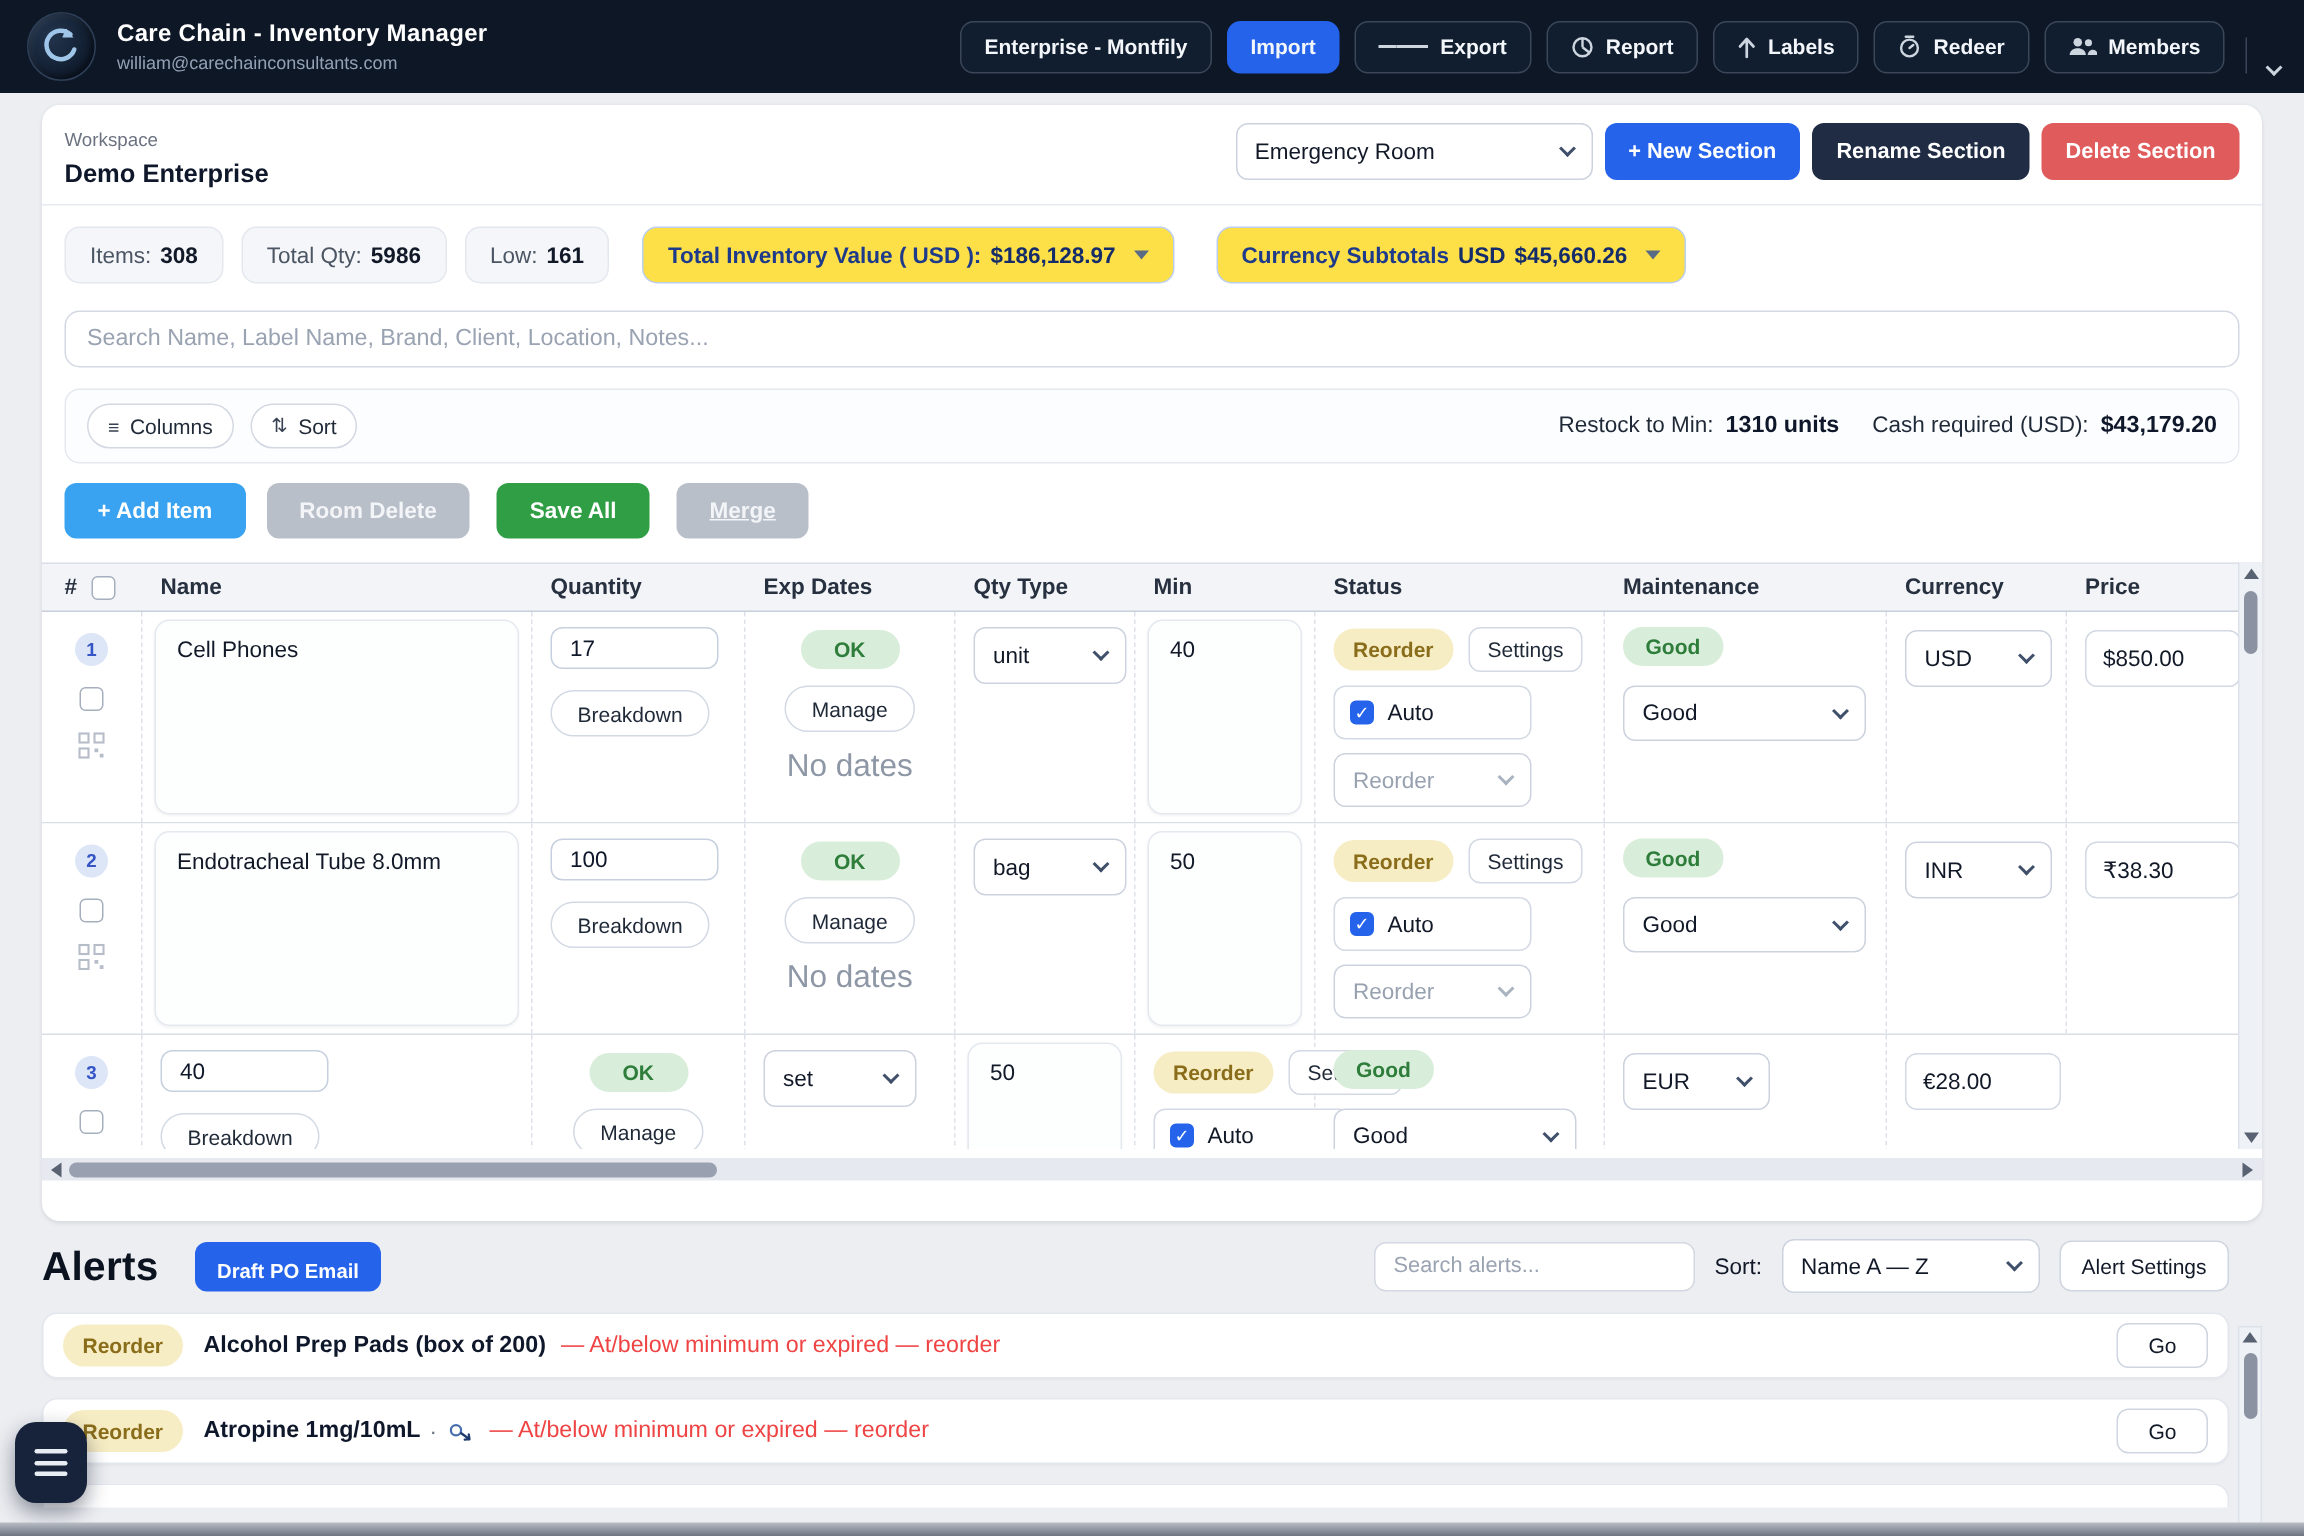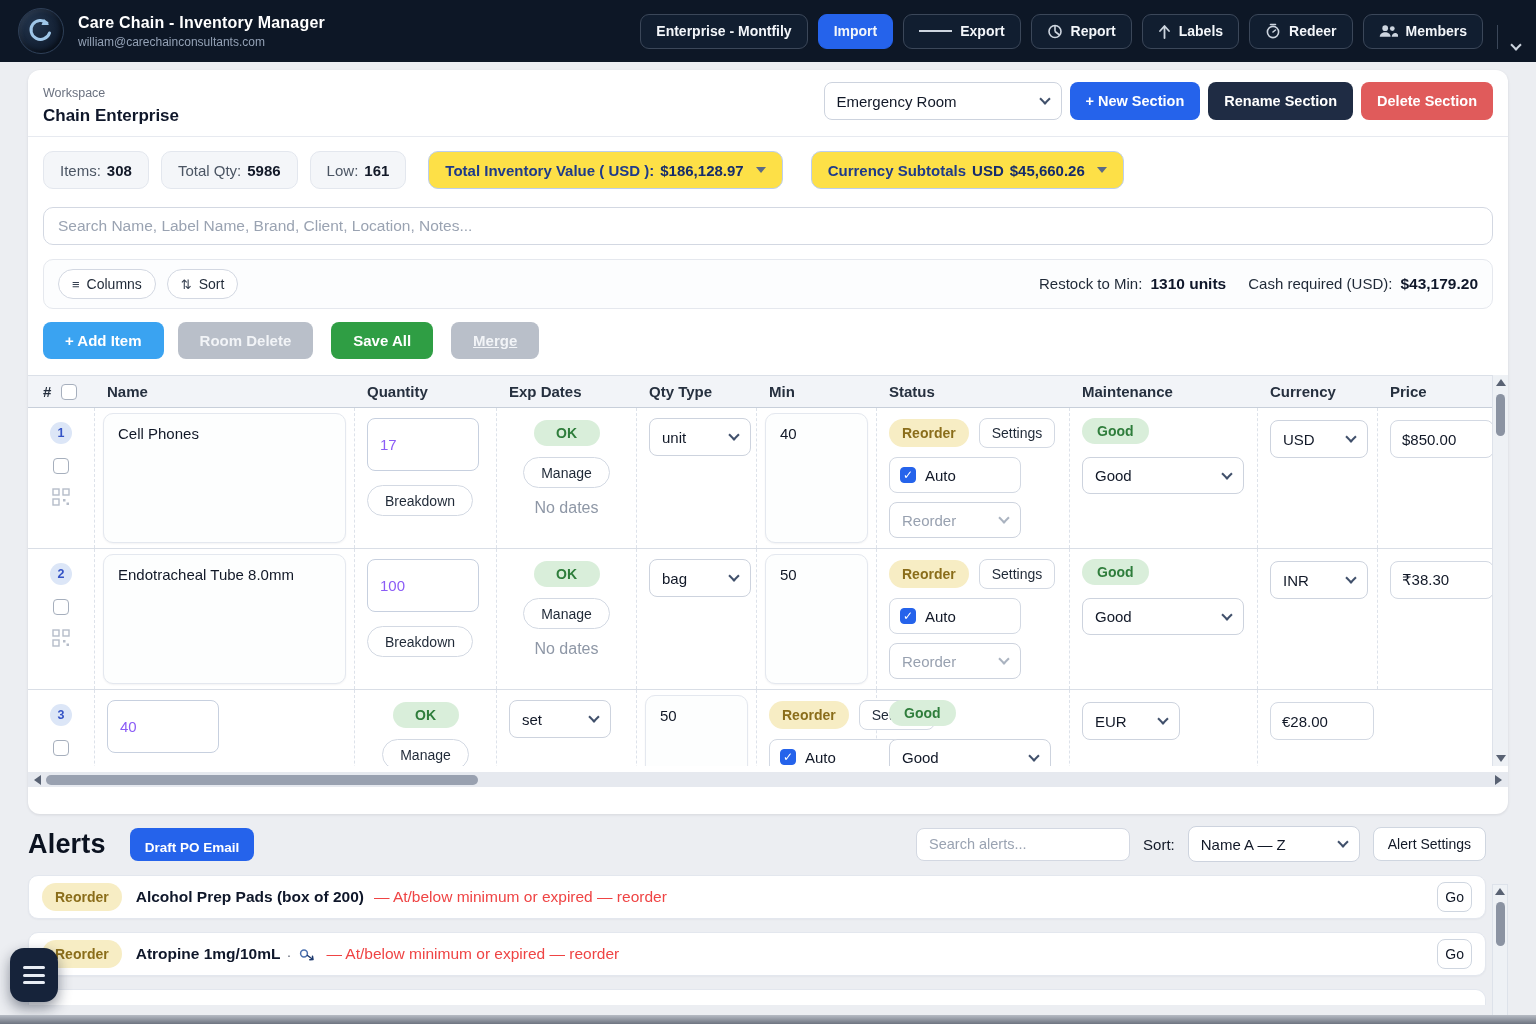--- a/index.html
+++ b/index.html
@@ -79,28 +79,28 @@
   .trow { border-bottom:1px solid #d9dee6; background:#fff; }
   .td { border-right:1px dashed #dde2ea; padding:10px 12px; position:relative; min-height:124px; }
   .td:last-child { border-right:none; }
   .numcol { display:flex; flex-direction:column; align-items:center; gap:14px; padding-top:14px; }
   .numbadge { width:22px; height:22px; border-radius:50%; background:#dce6f7; color:#3554c6; font-size:12.5px; font-weight:bold;
               display:flex; align-items:center; justify-content:center; }
   .cb { width:16px; height:16px; border:1.5px solid #a6afbd; border-radius:4px; background:#fff; }
   .cb.checked { background:#2563eb; border-color:#2563eb; color:#fff; font-size:12px; line-height:14px; text-align:center; font-weight:bold; }
   .fieldbox { position:absolute; inset:5px 8px; border:1px solid #e4e8ef; border-radius:10px; background:#fdfefe;
               padding:11px 14px; font-size:15px; color:#111827; box-shadow:0 1px 2px rgba(16,24,40,.05); overflow:hidden; }
-  .qinput { width:112px; height:53px; border:1px solid #c7d0df; border-radius:8px; padding:0 12px; font-size:15px; font-family:inherit; color:#8b5cf6; background:#fff; }
+  .qinput { width:112px; height:28px; border:1px solid #c7d0df; border-radius:8px; padding:0 12px; font-size:15px; font-family:inherit; color:#0f172a; background:#fff; }
   .pillbtn { display:inline-flex; align-items:center; justify-content:center; border:1px solid #d3d9e3; border-radius:999px;
              background:#fff; height:31px; padding:0 17px; font-size:14px; color:#1f2937; font-family:inherit; cursor:pointer; }
   .qtycell .pillbtn { margin-top:14px; }
   .expcell { display:flex; flex-direction:column; align-items:center; padding-top:12px; gap:11px; }
   .okpill { width:66px; height:26px; border-radius:999px; background:#d9eeda; color:#2e7d3b; font-size:14px; font-weight:bold;
             display:flex; align-items:center; justify-content:center; }
-  .nodates { color:#8e97a6; font-size:16px; }
+  .nodates { color:#8e97a6; font-size:21px; }
   .mini-select { width:102px; height:38px; }
   .statuscell .line { display:flex; align-items:center; gap:10px; }
   .warnbadge { background:#f7edc4; color:#8a6d1a; border-radius:999px; height:28px; padding:0 13px; font-size:14px; font-weight:bold;
                display:inline-flex; align-items:center; }
   .smallbtn { border:1px solid #d3d9e3; border-radius:8px; background:#fff; height:30px; padding:0 12px; font-size:14px; color:#1f2937; font-family:inherit; cursor:pointer; }
   .autobox { margin-top:9px; width:132px; height:36px; border:1px solid #d3d9e3; border-radius:8px; display:flex; align-items:center; gap:9px; padding:0 10px; background:#fff; }
   .autobox span { font-size:15px; color:#111827; }
   .grayselect { margin-top:9px; width:132px; height:36px; color:#98a1b0; }
   .grayselect .chev { border-color:#aab3c0; }
   .okbadge { background:#d9eeda; color:#2e7d3b; border-radius:999px; height:26px; padding:0 15px; font-size:14px; font-weight:bold; display:inline-flex; align-items:center; }
@@ -128,21 +128,21 @@
   .alerts-right { margin-left:auto; display:flex; align-items:center; gap:13px; }
   .alertsearch { width:214px; height:33px; border:1px solid #d3d8e2; border-radius:8px; padding:0 12px; font-size:14.5px; font-family:inherit; background:#fff; color:#111; }
   .alertsearch::placeholder { color:#9aa3b2; }
   .sortlabel { font-size:15px; color:#111827; }
   .sortselect { width:172px; height:36px; }
   .alertsettings { border:1px solid #cfd6e0; border-radius:8px; background:#fff; height:34px; padding:0 14px; font-size:14px; color:#111827; font-family:inherit; cursor:pointer; }
   .alertrow { margin-top:13px; background:#fff; border:1px solid #e3e7ee; border-radius:10px; height:44px;
               display:flex; align-items:center; gap:14px; padding:0 13px; box-shadow:0 1px 2px rgba(16,24,40,.04); }
   .alertrow .name { font-size:15.5px; font-weight:bold; color:#0f172a; }
   .alertrow .msg { font-size:15.5px; color:#ef4444; margin-left:-4px; }
-  .gobtn { margin-left:auto; border:1px solid #cfd6e0; border-radius:8px; background:#fff; height:30px; padding:0 7px; font-size:14px; color:#111827; font-family:inherit; cursor:pointer; }
+  .gobtn { margin-left:auto; border:1px solid #cfd6e0; border-radius:8px; background:#fff; height:30px; padding:0 20px; font-size:14px; color:#111827; font-family:inherit; cursor:pointer; }
   .alert-partial { margin-top:13px; background:#fff; border:1px solid #e3e7ee; border-bottom:none; border-radius:10px 10px 0 0; height:16px; }
   .alerts-vscroll { position:absolute; right:0; top:58px; width:16px; height:158px; background:#eef1f5; border:1px solid #dde2ea;
                     display:flex; flex-direction:column; align-items:center; padding:3px 0; }
   .dotsep { color:#6b7280; font-size:15px; margin:0 -6px 0 -8px; }
 
   
   .fab { position:absolute; left:10px; top:948px; width:48px; height:54px; background:#16233a; border-radius:14px;
          box-shadow:0 6px 14px rgba(10,20,40,.45); display:flex; flex-direction:column; align-items:center; justify-content:center; gap:4.5px; cursor:pointer; }
   .fab i { display:block; width:22px; height:3px; background:#e8edf4; border-radius:2px; }
   .bottomband { position:absolute; left:0; right:0; bottom:0; height:9px; background:linear-gradient(#b7bcc5,#6e7480); }
@@ -218,21 +218,21 @@
       <span class="vsep"></span>
       <span class="chev" style="border-color:#cdd5df;"></span>
     </nav>
   </header>
 
   <main class="card">
 
     <div class="wsrow">
       <div>
         <div class="wslabel">Workspace</div>
-        <div class="wsname">Chain Enterprise</div>
+        <div class="wsname">Demo Enterprise</div>
       </div>
       <div class="wscontrols">
         <div class="select section-select">
           <span>Emergency Room</span>
           <span class="chev dark"></span>
         </div>
         <button class="btn blue">+ New Section</button>
         <button class="btn navy">Rename Section</button>
         <button class="btn red">Delete Section</button>
       </div>

